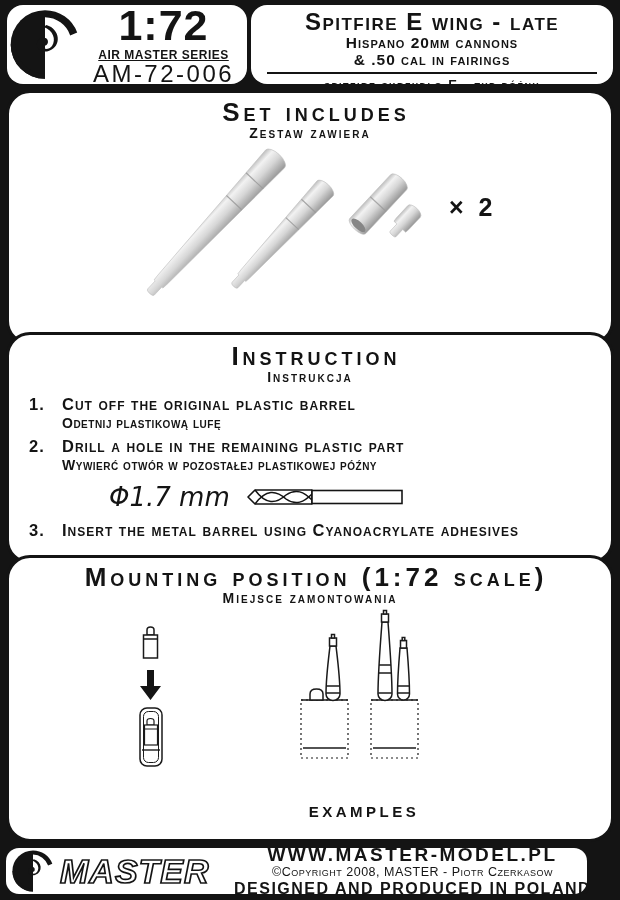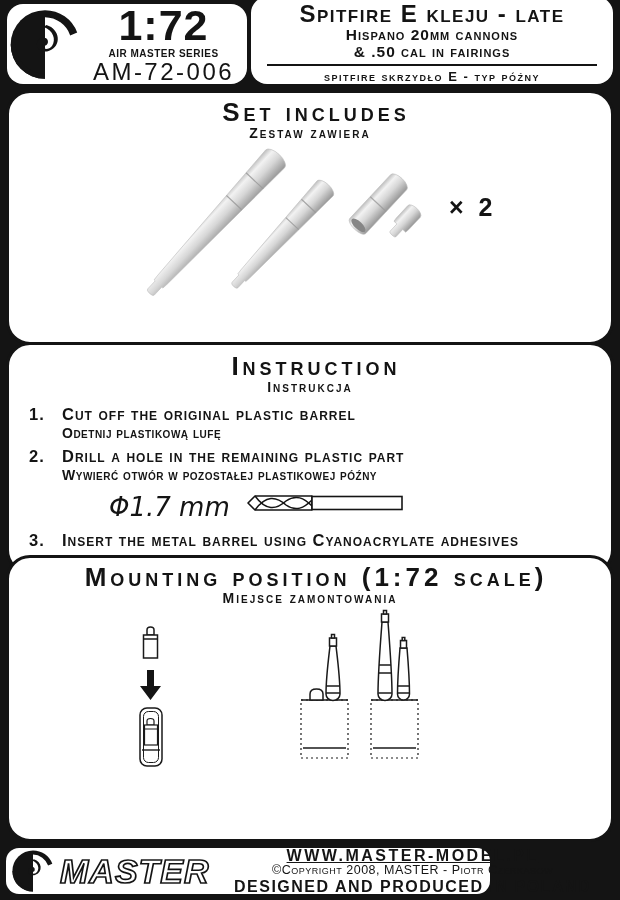--- a/index.html
+++ b/index.html
@@ -3,60 +3,60 @@
 <meta charset="utf-8">
 <style>
   html,body{margin:0;padding:0;background:#444;}
   .page{
     position:relative;width:620px;height:900px;margin:0 auto;
     background:#141414;overflow:hidden;
     font-family:"Liberation Sans",sans-serif;color:#141414;
   }
   .whitebox{background:#fff;box-sizing:border-box;}
   
-  .header{position:absolute;top:5px;left:7px;width:606px;height:79px;display:flex;gap:4px;align-items:flex-end;}
+  .header{position:absolute;top:5px;left:7px;width:606px;height:79px;display:flex;gap:4px;}
   .hbox-left{width:240px;border-radius:16px;display:flex;align-items:center;overflow:hidden;}
   .hbox-left .logo{width:70px;height:75px;flex:0 0 auto;margin:2px 0 2px 3px;}
   .hbox-left .idcol{flex:1;text-align:center;line-height:1;}
   .scale-big{font-size:43px;font-weight:700;letter-spacing:1px;}
-  .series-line{font-size:10px;font-weight:700;letter-spacing:0.5px;margin-top:2px;white-space:nowrap;}
+  .series-line{font-size:12px;font-weight:700;letter-spacing:0.5px;margin-top:2px;white-space:nowrap;text-decoration:underline;}
   .code-line{font-size:24px;font-weight:400;letter-spacing:2.5px;margin-top:1px;}
   .hbox-right{flex:1;border-radius:16px;text-align:center;padding-top:4px;overflow:hidden;}
   .prod-title{font-size:24px;font-weight:700;font-variant:small-caps;letter-spacing:1.5px;white-space:nowrap;line-height:1.05;}
   .prod-sub{font-size:15.5px;font-weight:700;font-variant:small-caps;letter-spacing:1px;line-height:1.1;}
   .prod-divider{height:2px;background:#141414;margin:4px 16px 3px;}
   .prod-pl{font-size:13px;font-weight:700;font-variant:small-caps;letter-spacing:1.5px;}
   
   .panel{position:absolute;left:6px;width:608px;background:#fff;border:3px solid #141414;border-radius:24px;box-sizing:border-box;}
   .panel-set{top:90px;height:255px;}
-  .panel-instr{top:342px;height:232px;padding:8px 20px 0;}
+  .panel-instr{top:332px;height:232px;padding:8px 20px 0;}
   .panel-mount{top:555px;height:287px;}
   .panel-title{text-align:center;font-size:26px;font-weight:700;font-variant:small-caps;letter-spacing:4px;line-height:1.05;margin-top:6px;margin-left:12px;}
   .panel-sub{text-align:center;font-size:14px;font-weight:700;font-variant:small-caps;letter-spacing:2px;line-height:1.1;}
   .panel-instr .panel-title,.panel-instr .panel-sub{margin-top:0;}
   
   .parts-svg{position:absolute;left:0;top:42px;width:602px;height:208px;}
   .qty{position:absolute;left:440px;top:100px;font-size:25px;font-weight:700;letter-spacing:4px;}
   
   .steps{margin-top:10px;}
   .step{margin-bottom:7px;}
   .step-main{display:flex;gap:11px;font-size:16.5px;font-weight:700;font-variant:small-caps;letter-spacing:1px;line-height:1.05;}
   .step-num{flex:0 0 22px;text-align:left;}
   .step-sub{margin-left:33px;font-size:14px;font-weight:700;font-variant:small-caps;letter-spacing:0.5px;margin-top:2px;}
-  .drill-row{display:flex;align-items:flex-start;gap:16px;margin:9px 0 10px 80px;}
+  .drill-row{display:flex;align-items:center;gap:16px;margin:9px 0 10px 80px;}
   .drill-label{font-family:"DejaVu Sans",sans-serif;font-style:italic;font-size:26px;font-weight:500;}
   
   .mount-svg{position:absolute;left:0;top:50px;width:602px;height:190px;}
   .examples-label{position:absolute;left:250px;top:245px;width:210px;text-align:center;font-size:15px;font-weight:700;letter-spacing:3.5px;}
   
-  .footer{position:absolute;top:848px;left:6px;width:484px;height:46px;border-radius:13px;background:#fff;display:flex;align-items:center;padding:0 12px 0 6px;box-sizing:border-box;gap:4px;}
+  .footer{position:absolute;top:848px;left:6px;width:581px;height:46px;border-radius:13px;background:#fff;display:flex;align-items:center;padding:0 12px 0 6px;box-sizing:border-box;gap:4px;}
   .footer .logo{width:42px;height:42px;flex:0 0 auto;}
   .master-wordmark{width:172px;height:38px;flex:0 0 auto;}
   .footer-info{flex:1;text-align:center;line-height:1.1;}
-  .website{font-size:16px;font-weight:700;letter-spacing:2.5px;white-space:nowrap;text-decoration:underline;}
+  .website{font-size:19px;font-weight:700;letter-spacing:2.5px;white-space:nowrap;}
   .copyright{font-size:12.5px;font-weight:400;font-variant:small-caps;letter-spacing:0.5px;white-space:nowrap;}
   .madein{font-size:16px;font-weight:700;letter-spacing:1.5px;white-space:nowrap;}
 </style>
 </head>
 <body>
 
 <div class="page">
 
   <div class="header">
     <div class="hbox-left whitebox">
@@ -67,21 +67,21 @@
         <path d="M52 22 C72 28 74 52 56 59 C43 64 33 52 41 43 C46 37 56 40 54 48 C53 52 48 53 46 50 C45 57 55 59 60 52 C66 43 62 30 48 25 Z" fill="#141414"></path>
         <path d="M1 50 A49 49 0 0 0 50 99 L50 92 A42 42 0 0 1 8 50 Z" fill="#141414"></path>
       </svg>
       <div class="idcol">
         <div class="scale-big">1:72</div>
         <div class="series-line">AIR MASTER SERIES</div>
         <div class="code-line">AM-72-006</div>
       </div>
     </div>
     <div class="hbox-right whitebox">
-      <div class="prod-title">Spitfire E kleju - late</div>
+      <div class="prod-title">Spitfire E wing - late</div>
       <div class="prod-sub">Hispano 20mm cannons</div>
       <div class="prod-sub">&amp; .50 cal in fairings</div>
       <div class="prod-divider"></div>
       <div class="prod-pl">spitfire skrzydło E - typ późny</div>
     </div>
   </div>
 
   <div class="panel panel-set">
     <div class="panel-title">Set includes</div>
     <div class="panel-sub">Zestaw zawiera</div>
@@ -208,20 +208,21 @@
           <g>
             <path d="M391,40 C389.5,58 388.5,72 388.5,86 A6,6 0 0 0 400.5,86 C400.5,72 399.5,58 398,40 Z"></path>
             <rect x="391.5" y="32.5" width="6" height="7.5"></rect>
             <rect x="393.2" y="29.5" width="2.6" height="3"></rect>
             <line x1="389" y1="78" x2="400" y2="78"></line>
             <line x1="388.6" y1="85" x2="400.4" y2="85"></line>
           </g>
         </g>
       </g>
     </svg>
+    <div class="examples-label">EXAMPLES</div>
   </div>
 
   <div class="footer">
     <svg class="logo" viewBox="0 0 100 100">
       <circle cx="50" cy="50" r="49" fill="#ffffff"></circle>
       <path d="M50 1 A49 49 0 0 0 1 50 A49 49 0 0 0 50 99 Z" fill="#141414"></path>
       <path d="M50 1 A49 49 0 0 1 96 33 L86 37 A39 39 0 0 0 50 11 Z" fill="#141414"></path>
       <path d="M52 22 C72 28 74 52 56 59 C43 64 33 52 41 43 C46 37 56 40 54 48 C53 52 48 53 46 50 C45 57 55 59 60 52 C66 43 62 30 48 25 Z" fill="#141414"></path>
       <path d="M1 50 A49 49 0 0 0 50 99 L50 92 A42 42 0 0 1 8 50 Z" fill="#141414"></path>
     </svg>

